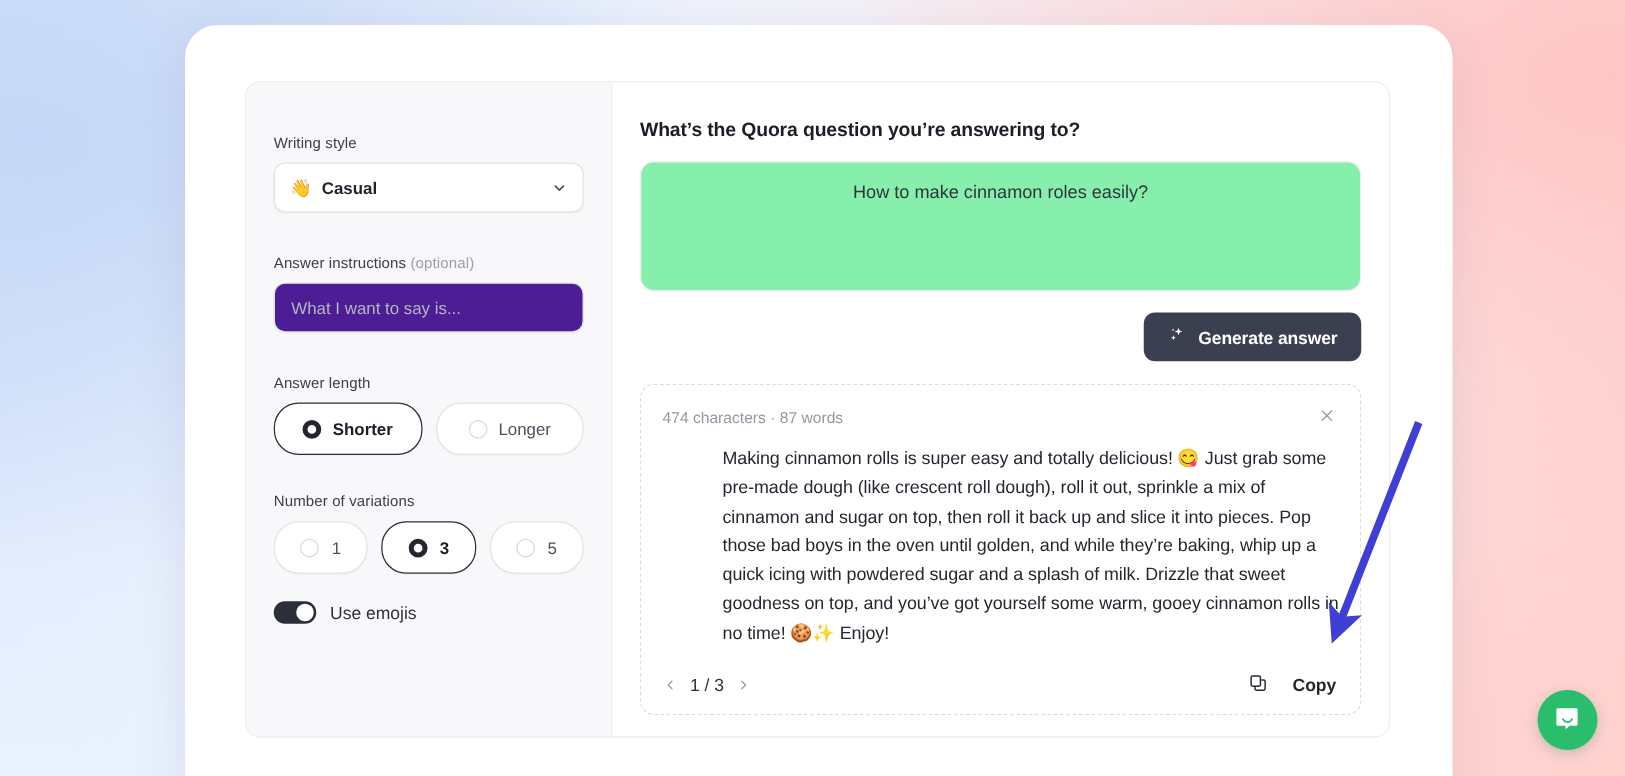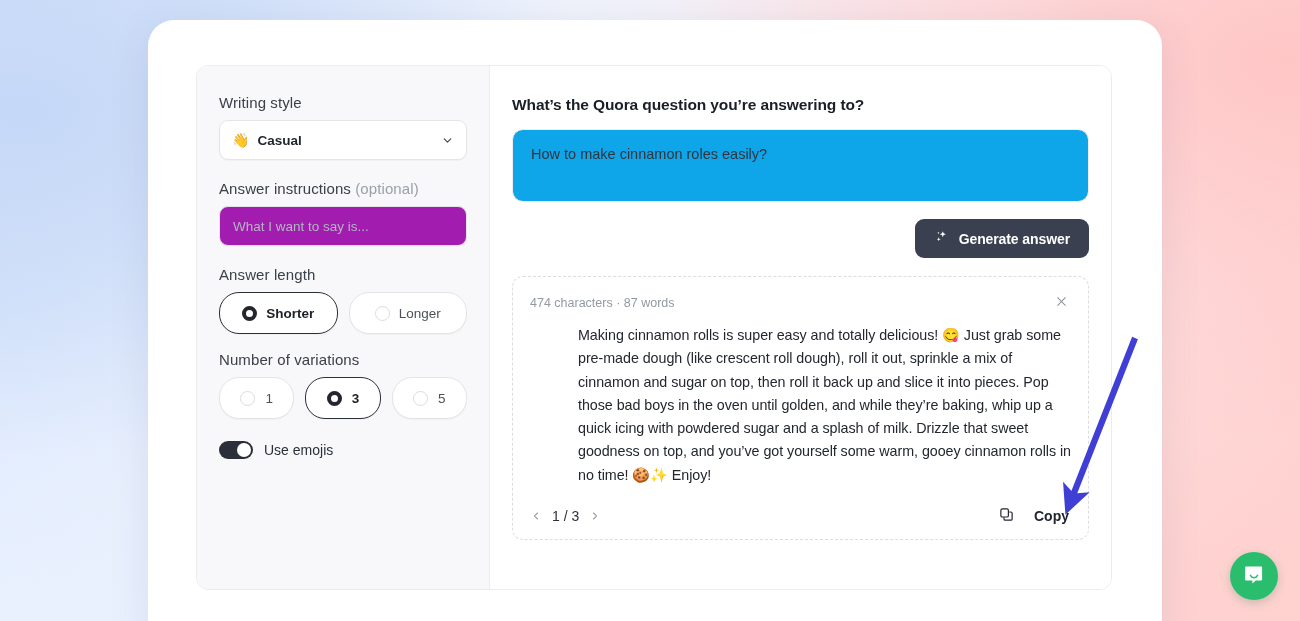--- a/index.html
+++ b/index.html
@@ -50,24 +50,25 @@
   
   .sidebar {
     width: 293px;
     flex: 0 0 293px;
     background: #f8f8fa;
     border-right: 1px solid #ececed;
     padding: 28px 22px 20px 22px;
   }
 
   .field-label {
-    font-size: 15px;
+    font-size: 12px;
     color: #3b4049;
     margin-bottom: 9px;
     letter-spacing: .1px;
+    margin-top: 13px;
   }
   .field-label .muted { color: #9aa0ab; }
 
   .select-box {
     height: 40px;
     background: #ffffff;
     border: 1px solid #e4e4e8;
     border-radius: 9px;
     display: flex;
     align-items: center;
@@ -81,21 +82,21 @@
   .select-emoji { font-size: 14px; margin-right: 8px; line-height: 1; }
   .select-caret {
     margin-left: auto;
     color: #4a505c;
     display: flex;
     align-items: center;
   }
 
   .text-input {
     height: 40px;
-    background: #a21caf;
+    background: #4c1d95;
     border: 1px solid #e4e4e8;
     border-radius: 9px;
     display: flex;
     align-items: center;
     padding: 0 13px;
     font-size: 13.5px;
     color: #b2b7c0;
     cursor: text;
     box-shadow: 0 1px 1px rgba(20,24,35,.03);
   }
@@ -171,28 +172,29 @@
 
   .main-title {
     font-size: 15.5px;
     font-weight: bold;
     color: #1a1e26;
     margin-bottom: 15px;
     letter-spacing: -.1px;
   }
 
   .question-box {
-    height: 73px;
-    background: #0ea5e9;
+    height: 104px;
+    background: #86efac;
     border: 1px solid #eeeef1;
     border-radius: 11px;
     padding: 16px 18px;
     font-size: 14.5px;
     color: #30353e;
     cursor: text;
+    text-align: center;
   }
 
   .gen-row { display: flex; justify-content: flex-end; margin-top: 17px; }
 
   .generate-btn {
     height: 39px;
     background: #3b4050;
     color: #ffffff;
     border: none;
     border-radius: 9px;

